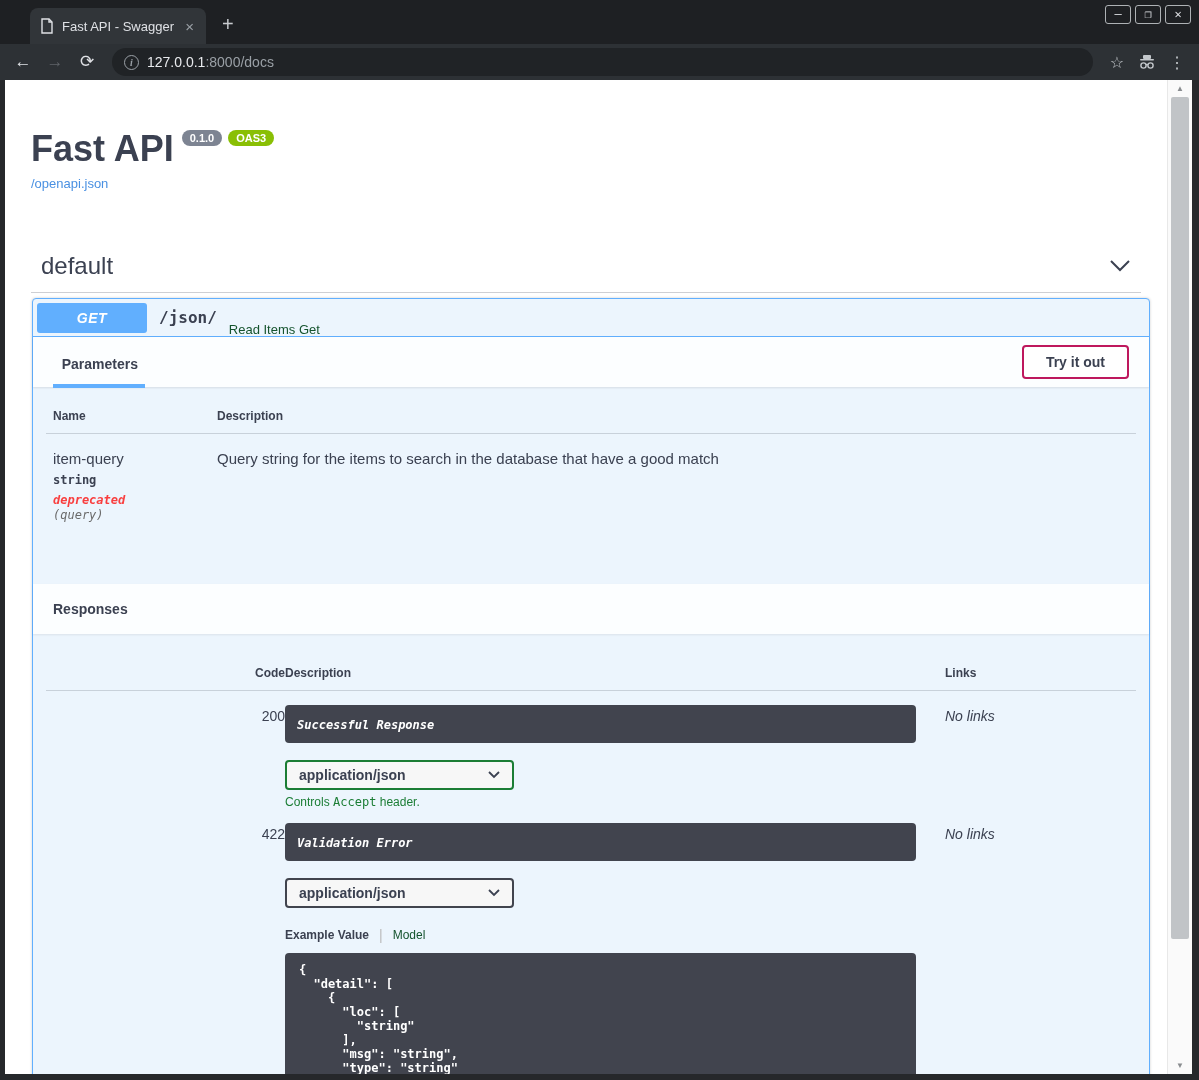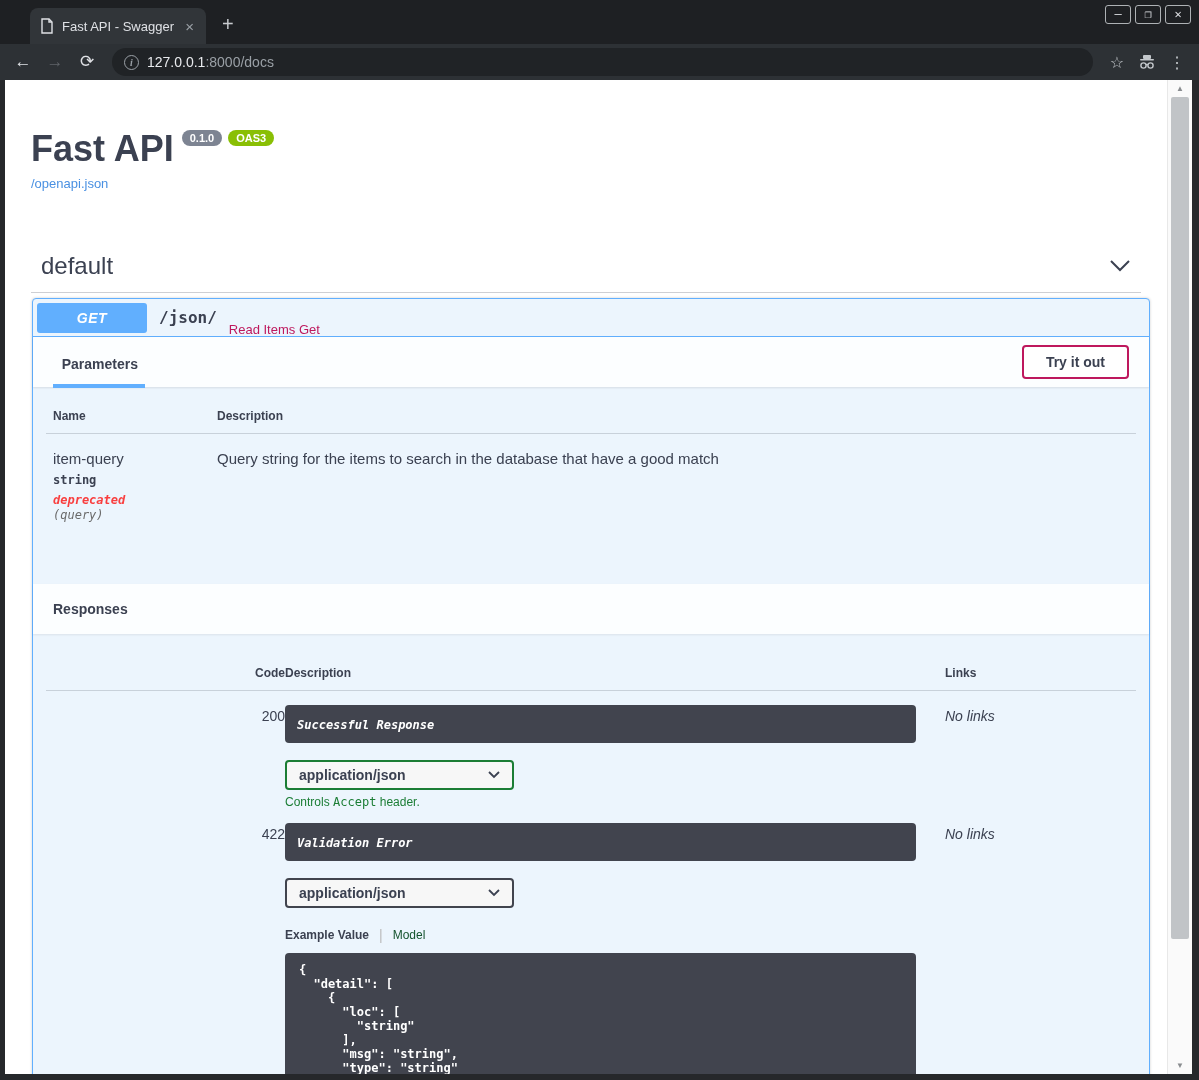--- a/index.html
+++ b/index.html
@@ -49,21 +49,21 @@
   .spec-link { display:inline-block; margin-top:6px; font-size:13px; color:#4990e2; text-decoration:none; }
 
   .tag-row { margin:54px 26px 0 26px; display:flex; align-items:center; justify-content:space-between; padding:6px 10px 12px 10px; border-bottom:1px solid rgba(59,65,81,.25); }
   .tag-name { font-size:24px; color:#3b4151; font-weight:normal; }
   .tag-chevron { stroke:#3b4151; }
 
   .opblock { margin:5px 26px 0 27px; width:1118px; border:1px solid #61affe; border-radius:4px; background:#ecf5fd; box-shadow:0 0 3px rgba(0,0,0,.19); }
   .op-summary { display:flex; align-items:center; gap:12px; padding:4px; border-bottom:1px solid #61affe; height:38px; }
   .method-badge { width:110px; height:30px; background:#61affe; border-radius:3px; color:#ffffff; font-weight:bold; font-size:14px; text-align:center; line-height:30px; letter-spacing:.5px;font-style:italic; }
   .op-path { font-family:"DejaVu Sans Mono", monospace; font-size:16px; font-weight:bold; color:#3b4151; }
-  .op-desc { font-size:13px; color:#be185d;margin-top:24px; }
+  .op-desc { font-size:13px; color:#14532d;margin-top:24px; }
 
   .section-header { background:rgba(255,255,255,.85); height:50px; display:flex; align-items:center; justify-content:space-between; padding:0 20px; box-shadow:0 1px 2px rgba(0,0,0,.1); }
   .tab-params { font-size:14px; font-weight:bold; color:#3b4151; padding:16px 7px 12px 0; border-bottom:4px solid #61affe; margin-bottom:-4px; min-width:92px;text-align:right; }
   .tryout-btn { border:2px solid #be185d; border-radius:4px; background:#ffffff; color:#3b4151; font-size:14px; font-weight:bold; padding:7px 22px; }
 
   .table-area { padding:22px 20px 0 20px; }
   .thead { display:flex; font-size:12px; font-weight:bold; color:#3b4151; padding:0 0 10px 0; border-bottom:1px solid rgba(59,65,81,.2); margin:0 -7px; padding-left:7px; padding-right:7px; }
   .params-area { padding-bottom:62px; }
   .col-p1 { width:164px; flex:0 0 auto; }
   .col-p2 { flex:1; }

